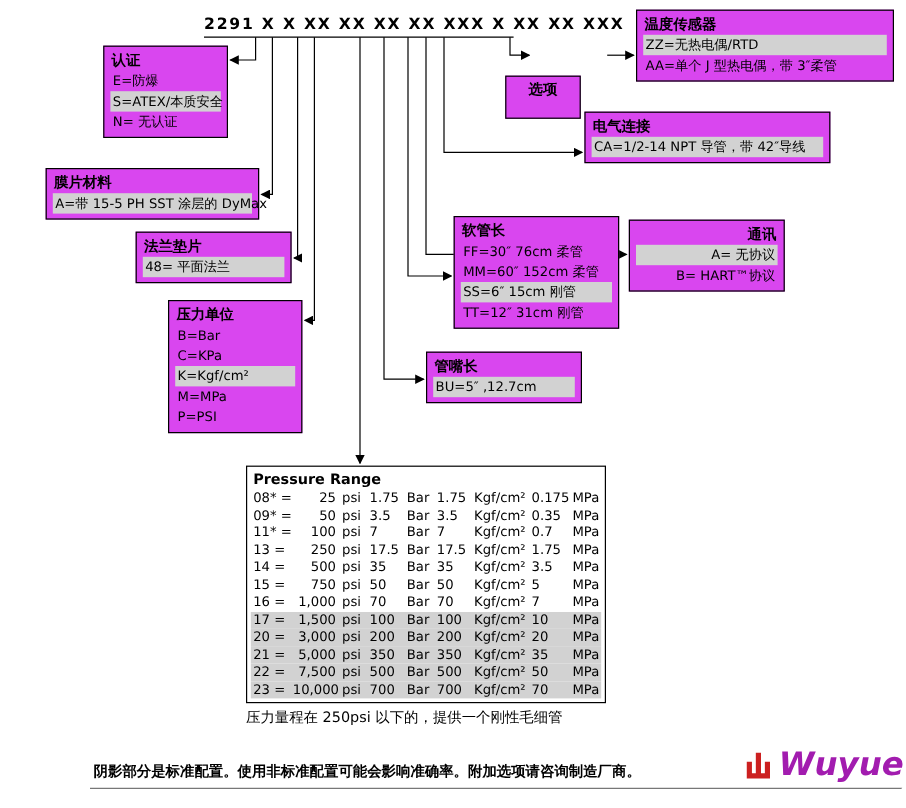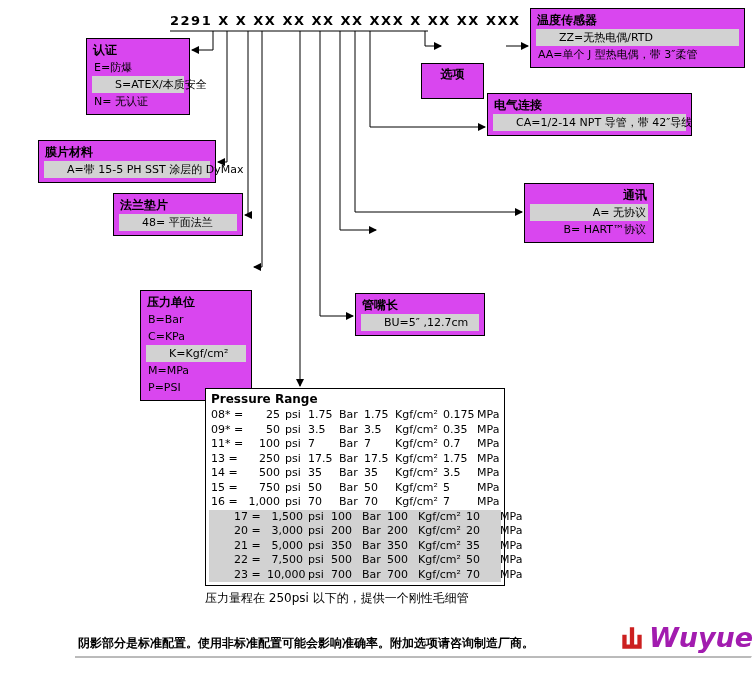--- a/index.html
+++ b/index.html
@@ -6,21 +6,21 @@
   * { box-sizing: border-box; margin: 0; padding: 0; }
   body { background:#fff; font-family:"DejaVu Sans", sans-serif; color:#000; }
   .canvas { position:relative; width:755px; height:673px; background:#ffffff; overflow:hidden;border-radius:30px; }
   svg.wires { position:absolute; left:0; top:0; z-index:1; }
   .model { position:absolute; left:170px; top:13px; font-size:13px; font-weight:700;
            letter-spacing:1.5px; white-space:nowrap; z-index:2; }
   .box { position:absolute; background:#d946ef; border:1px solid #000; padding:3px 5px 4px;
          font-size:11px; line-height:17px; z-index:2; }
   .box .title { font-weight:700; font-size:12px; white-space:nowrap; padding:0 1px; }
   .opt { white-space:nowrap; padding:0 2px; }
-  .shaded { background:#d2d2d2;padding-left:23px; }
+  .shaded { background:#d2d2d2; }
   .box-options { text-align:center; padding:2px 4px; }
   .ptable { position:absolute; left:205px; top:388px; width:300px; background:#fff;
             border:1px solid #000; padding:2px 3px 3px; font-size:11px; z-index:2; }
   .ptable .title { font-weight:700; font-size:12px; padding:1px 2px 2px; }
   .prow { display:grid; grid-template-columns:35px 41px 23px 31px 25px 31px 48px 34px 24px;
           line-height:14.5px; }
   .prow span { white-space:nowrap; }
   .c-code { padding-left:2px; }
   .c-psi { text-align:right; padding-right:5px; }
   .note1 { position:absolute; left:205px; top:590px; font-size:12px; z-index:2; white-space:nowrap; }
@@ -97,29 +97,36 @@
   <div class="box" style="left:38px; top:140px; width:178px;">
     <div class="title">膜片材料</div>
     <div class="opt shaded">A=带 15-5 PH SST 涂层的 DyMax</div>
   </div>
 
   <div class="box" style="left:113px; top:193px; width:130px;">
     <div class="title">法兰垫片</div>
     <div class="opt shaded">48= 平面法兰</div>
   </div>
 
-  <div class="box" style="left:140px; top:250px; width:112px;margin-top:40px;">
+  <div class="box" style="left:140px; top:250px; width:112px;">
     <div class="title">压力单位</div>
     <div class="opt">B=Bar</div>
       <div class="opt">C=KPa</div>
       <div class="opt shaded">K=Kgf/cm²</div>
       <div class="opt">M=MPa</div>
       <div class="opt">P=PSI</div>
   </div>
 
+  <div class="box" style="left:378px; top:180px; width:138px;">
+    <div class="title">软管长</div>
+    <div class="opt">FF=30″ 76cm 柔管</div>
+      <div class="opt">MM=60″ 152cm 柔管</div>
+      <div class="opt shaded">SS=6″ 15cm 刚管</div>
+      <div class="opt">TT=12″ 31cm 刚管</div>
+  </div>
 
   <div class="box" style="left:524px; top:183px; width:130px;text-align:right;">
     <div class="title">通讯</div>
     <div class="opt shaded">A= 无协议</div>
       <div class="opt">B= HART™协议</div>
   </div>
 
   <div class="box" style="left:355px; top:293px; width:130px;">
     <div class="title">管嘴长</div>
     <div class="opt shaded">BU=5″ ,12.7cm</div>

